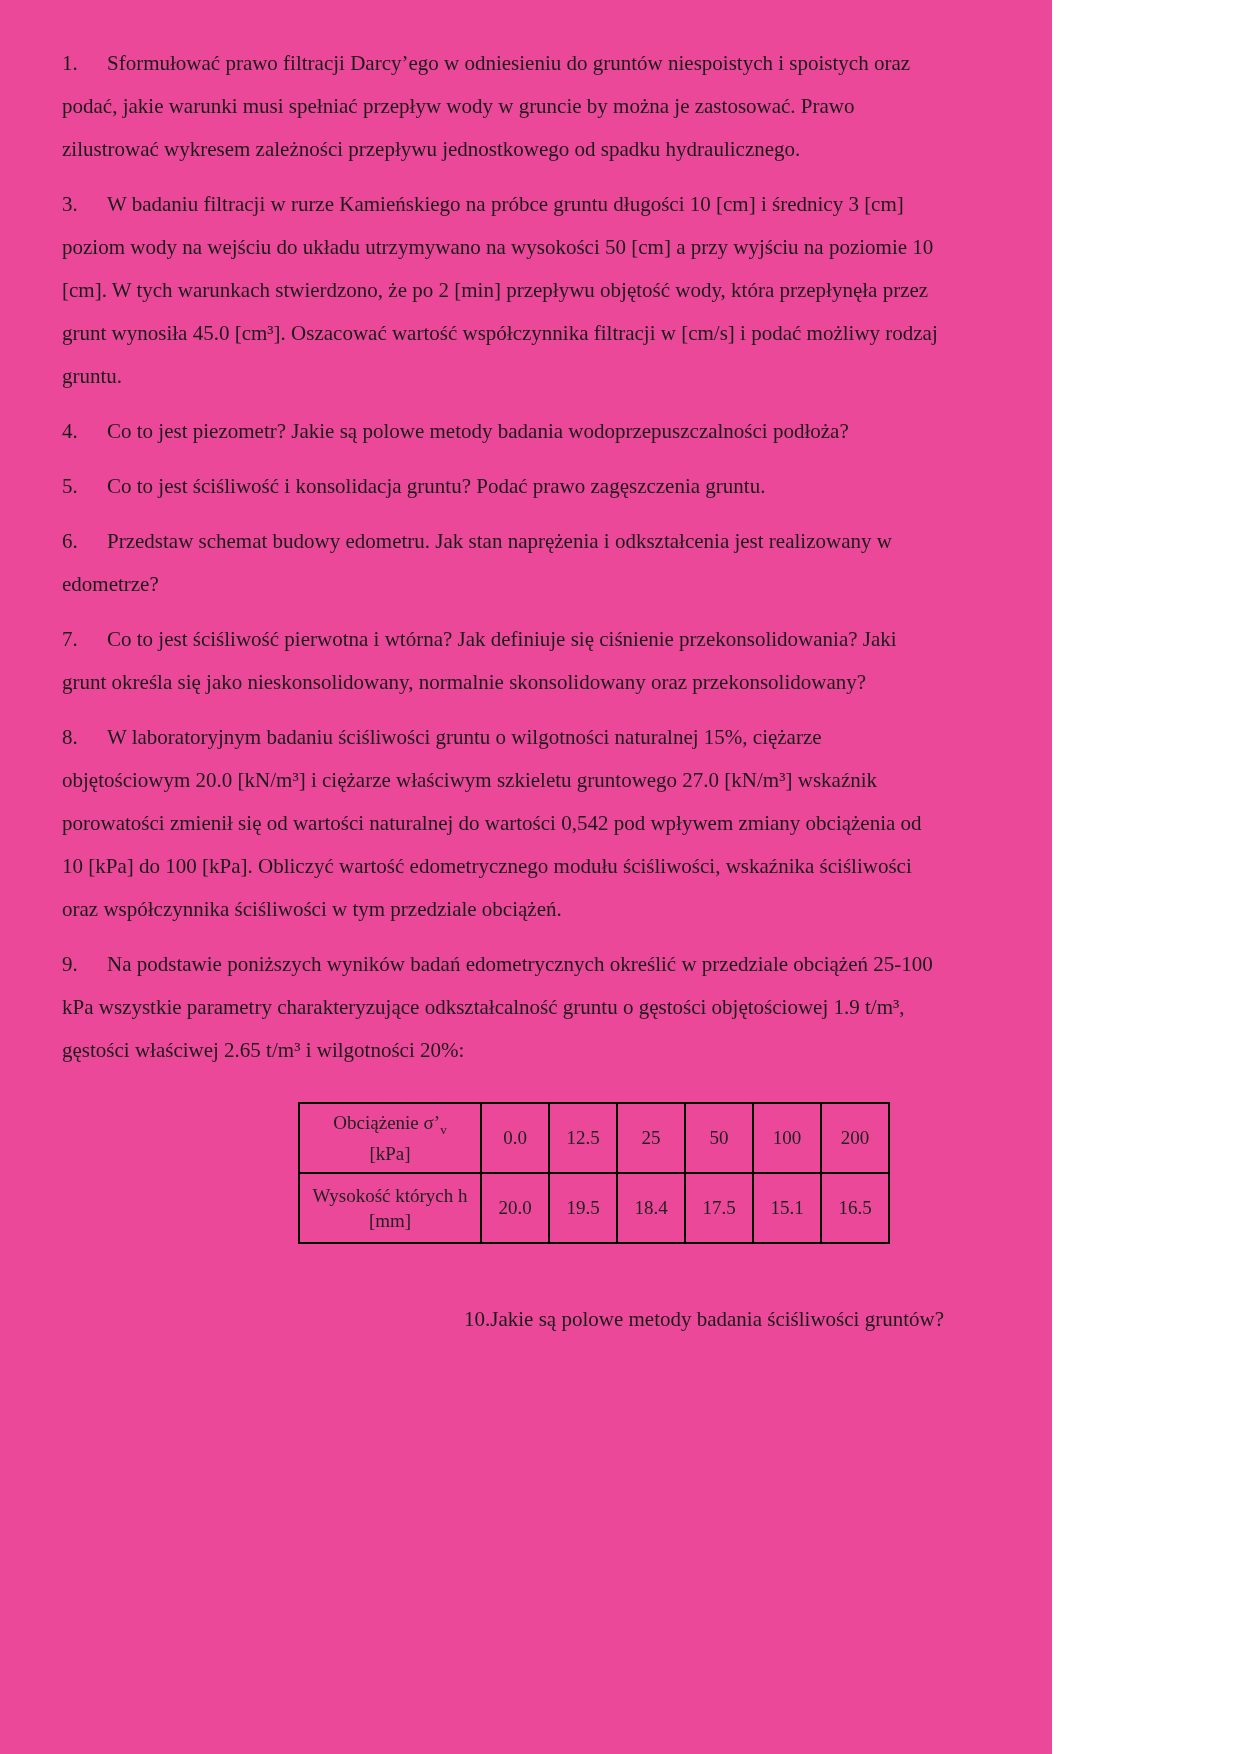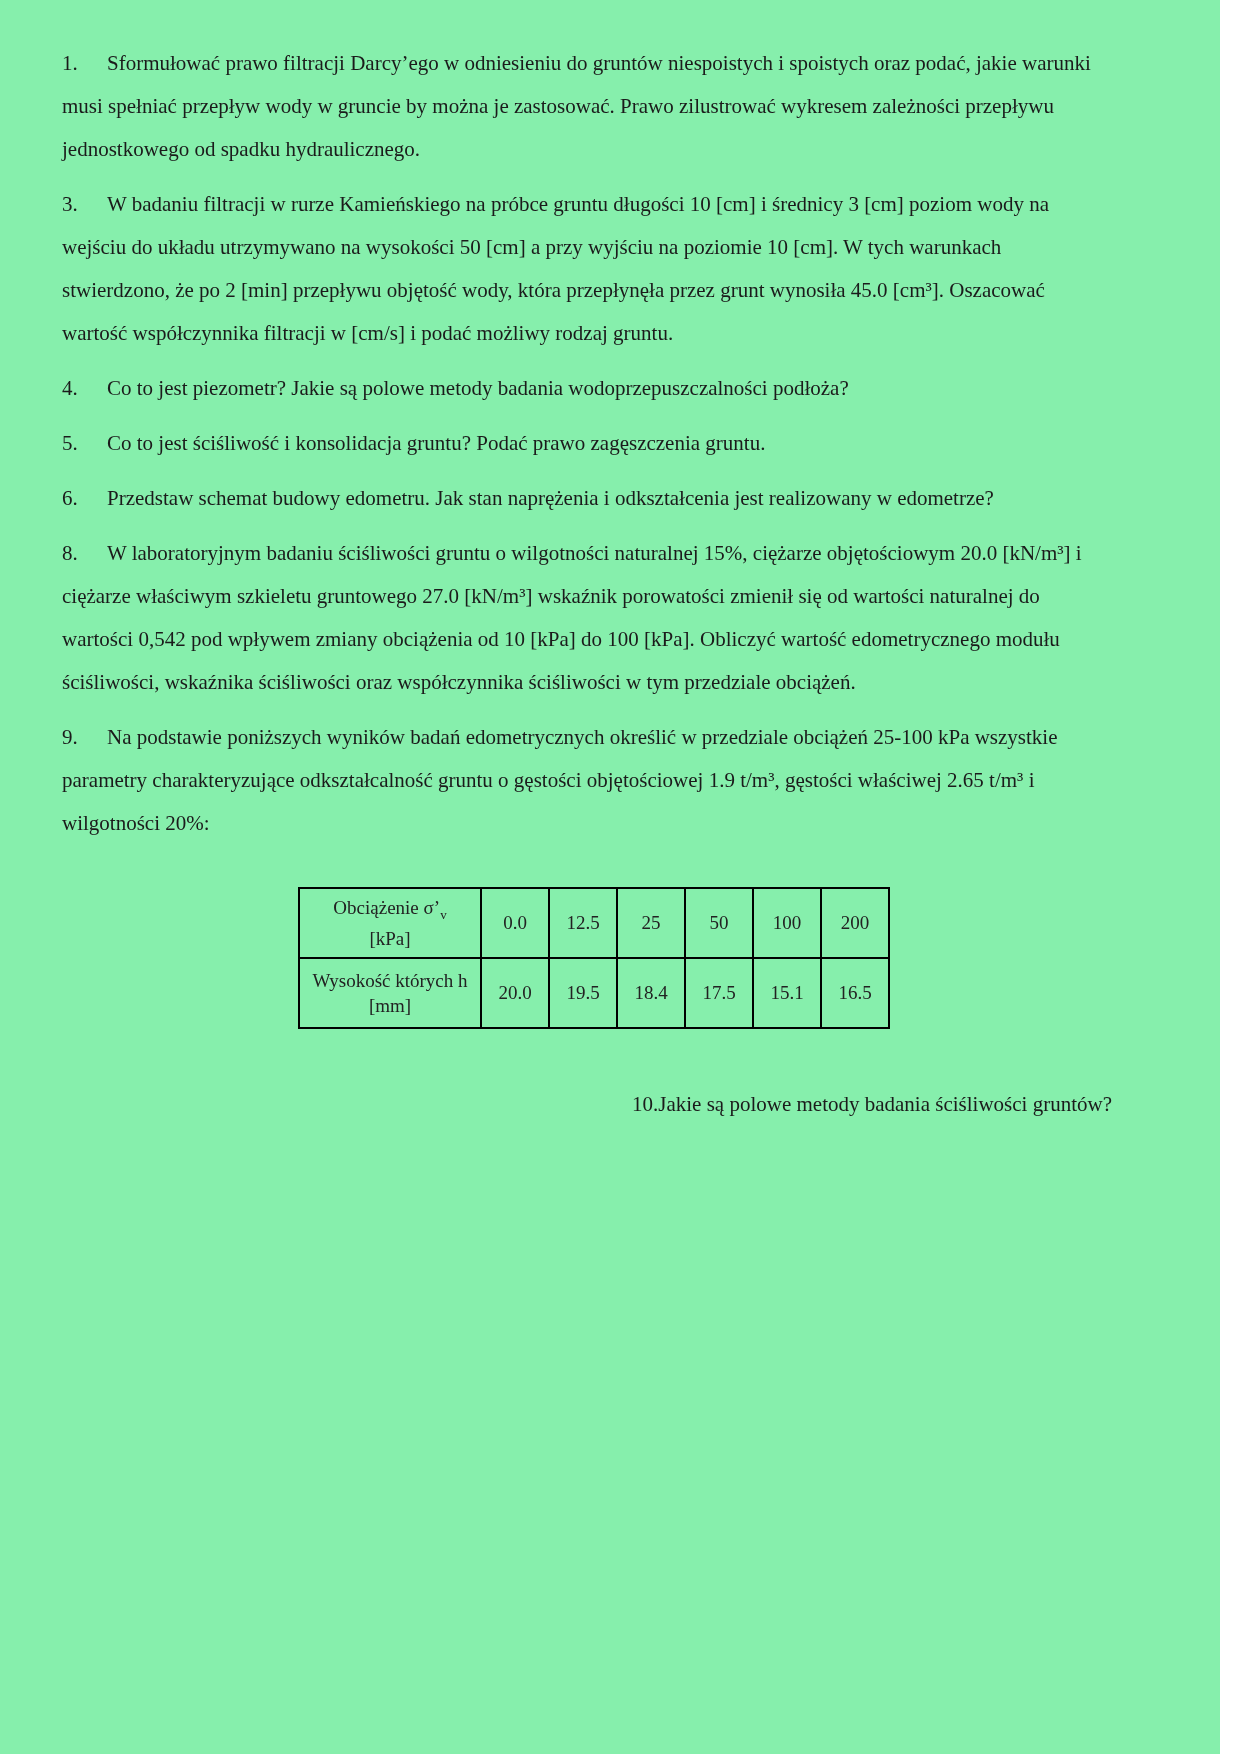--- a/index.html
+++ b/index.html
@@ -2,23 +2,23 @@
 <html lang="pl"><head>
 <meta charset="utf-8">
 <style>
   html, body {
     margin: 0;
     padding: 0;
     background: #ffffff;
   }
   .page {
     position: relative;
-    width: 1220px;
+    width: 1052px;
     min-height: 1754px;
-    background: #86efac;
+    background: #ec4899;
     box-sizing: border-box;
     padding: 42px 108px 60px 62px;
     font-family: "Liberation Serif", "DejaVu Serif", serif;
     color: #1b1b1b;
   }
   .question {
     font-size: 21px;
     line-height: 43px;
     margin: 0 0 12px 0;
     text-align: left;
@@ -26,21 +26,21 @@
   .qnum {
     display: inline-block;
     width: 45px;
     vertical-align: top;
   }
   .qtext {
     
   }
   .results-table {
     border-collapse: collapse;
-    margin: 42px 0 54px 236px;
+    margin: 30px 0 54px 236px;
     table-layout: fixed;
   }
   .results-table td {
     border: 2px solid #000000;
     text-align: center;
     vertical-align: middle;
     font-family: "Liberation Serif", "DejaVu Serif", serif;
     font-size: 19px;
     color: #222222;
     height: 68px;
@@ -70,20 +70,21 @@
 
 
   <p class="question"><span class="qnum">3.</span><span class="qtext">W badaniu filtracji w rurze Kamieńskiego na próbce gruntu długości 10 [cm] i średnicy 3 [cm] poziom wody na wejściu do układu utrzymywano na wysokości 50 [cm] a przy wyjściu na poziomie 10 [cm]. W tych warunkach stwierdzono, że po 2 [min] przepływu objętość wody, która przepłynęła przez grunt wynosiła 45.0 [cm³]. Oszacować wartość współczynnika filtracji w [cm/s] i podać możliwy rodzaj gruntu.</span></p>
 
   <p class="question"><span class="qnum">4.</span><span class="qtext">Co to jest piezometr? Jakie są polowe metody badania wodoprzepuszczalności podłoża?</span></p>
 
   <p class="question"><span class="qnum">5.</span><span class="qtext">Co to jest ściśliwość i konsolidacja gruntu? Podać prawo zagęszczenia gruntu.</span></p>
 
   <p class="question"><span class="qnum">6.</span><span class="qtext">Przedstaw schemat budowy edometru. Jak stan naprężenia i odkształcenia jest realizowany w edometrze?</span></p>
 
+  <p class="question"><span class="qnum">7.</span><span class="qtext">Co to jest ściśliwość pierwotna i wtórna? Jak definiuje się ciśnienie przekonsolidowania? Jaki grunt określa się jako nieskonsolidowany, normalnie skonsolidowany oraz przekonsolidowany?</span></p>
 
   <p class="question"><span class="qnum">8.</span><span class="qtext">W laboratoryjnym badaniu ściśliwości gruntu o wilgotności naturalnej 15%, ciężarze objętościowym 20.0 [kN/m³] i ciężarze właściwym szkieletu gruntowego 27.0 [kN/m³] wskaźnik porowatości zmienił się od wartości naturalnej do wartości 0,542 pod wpływem zmiany obciążenia od 10 [kPa] do 100 [kPa]. Obliczyć wartość edometrycznego modułu ściśliwości, wskaźnika ściśliwości oraz współczynnika ściśliwości w tym przedziale obciążeń.</span></p>
 
   <p class="question"><span class="qnum">9.</span><span class="qtext">Na podstawie poniższych wyników badań edometrycznych określić w przedziale obciążeń 25-100 kPa wszystkie parametry charakteryzujące odkształcalność gruntu o gęstości objętościowej 1.9 t/m³, gęstości właściwej 2.65 t/m³ i wilgotności 20%:</span></p>
 
   <table class="results-table">
     <tbody>
       <tr>
         <td class="label-cell">
           <div><span>Obciążenie σ’</span><sub>v</sub></div>

